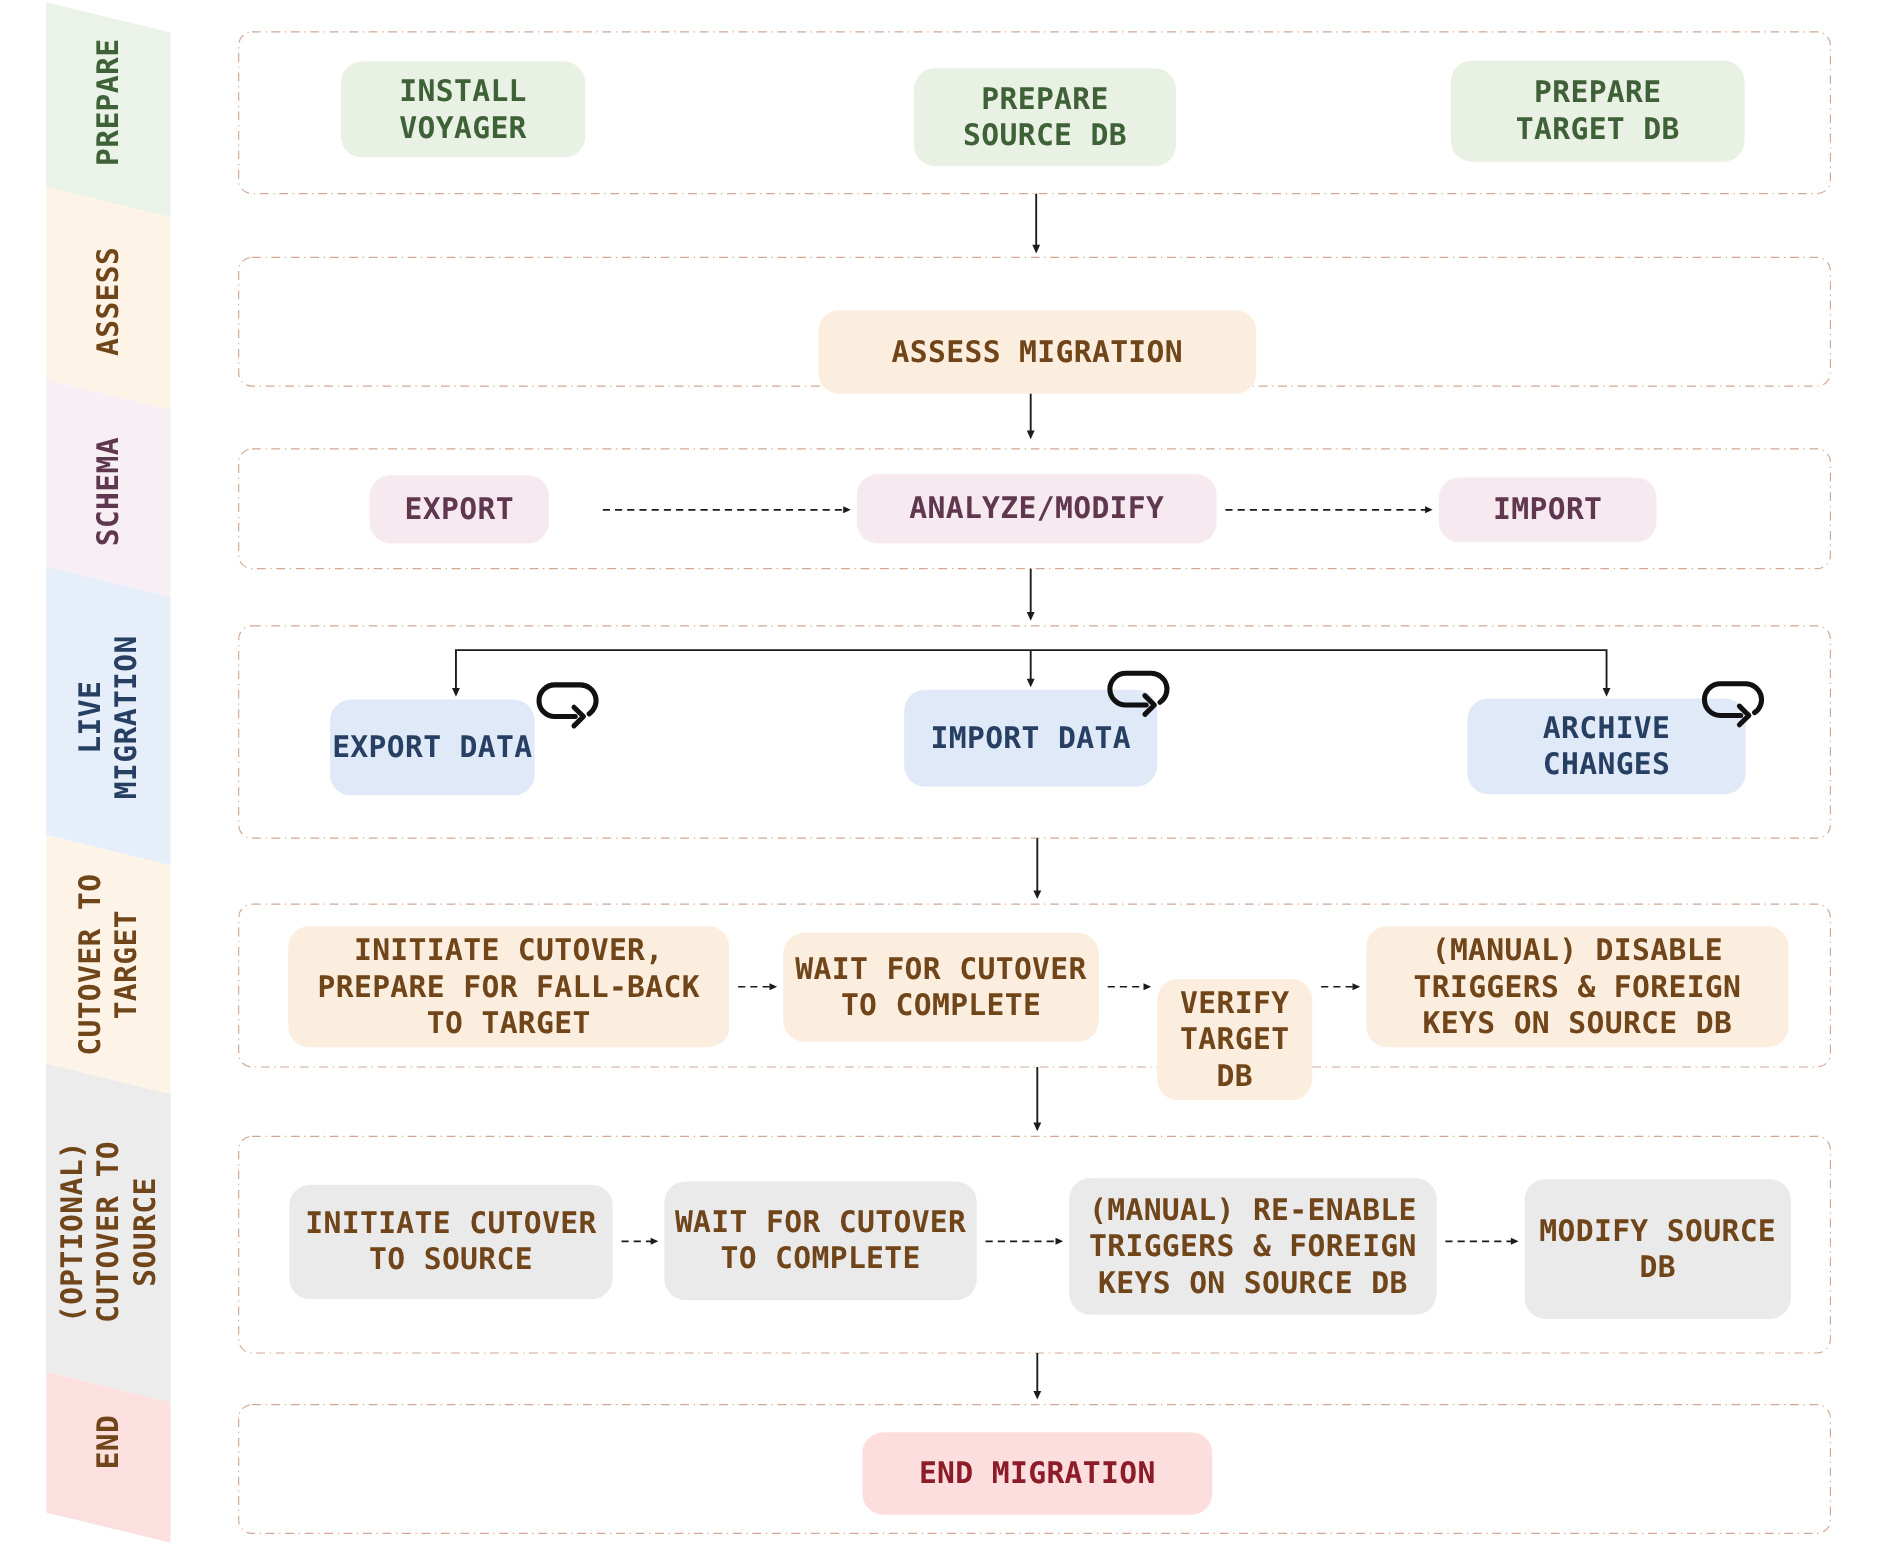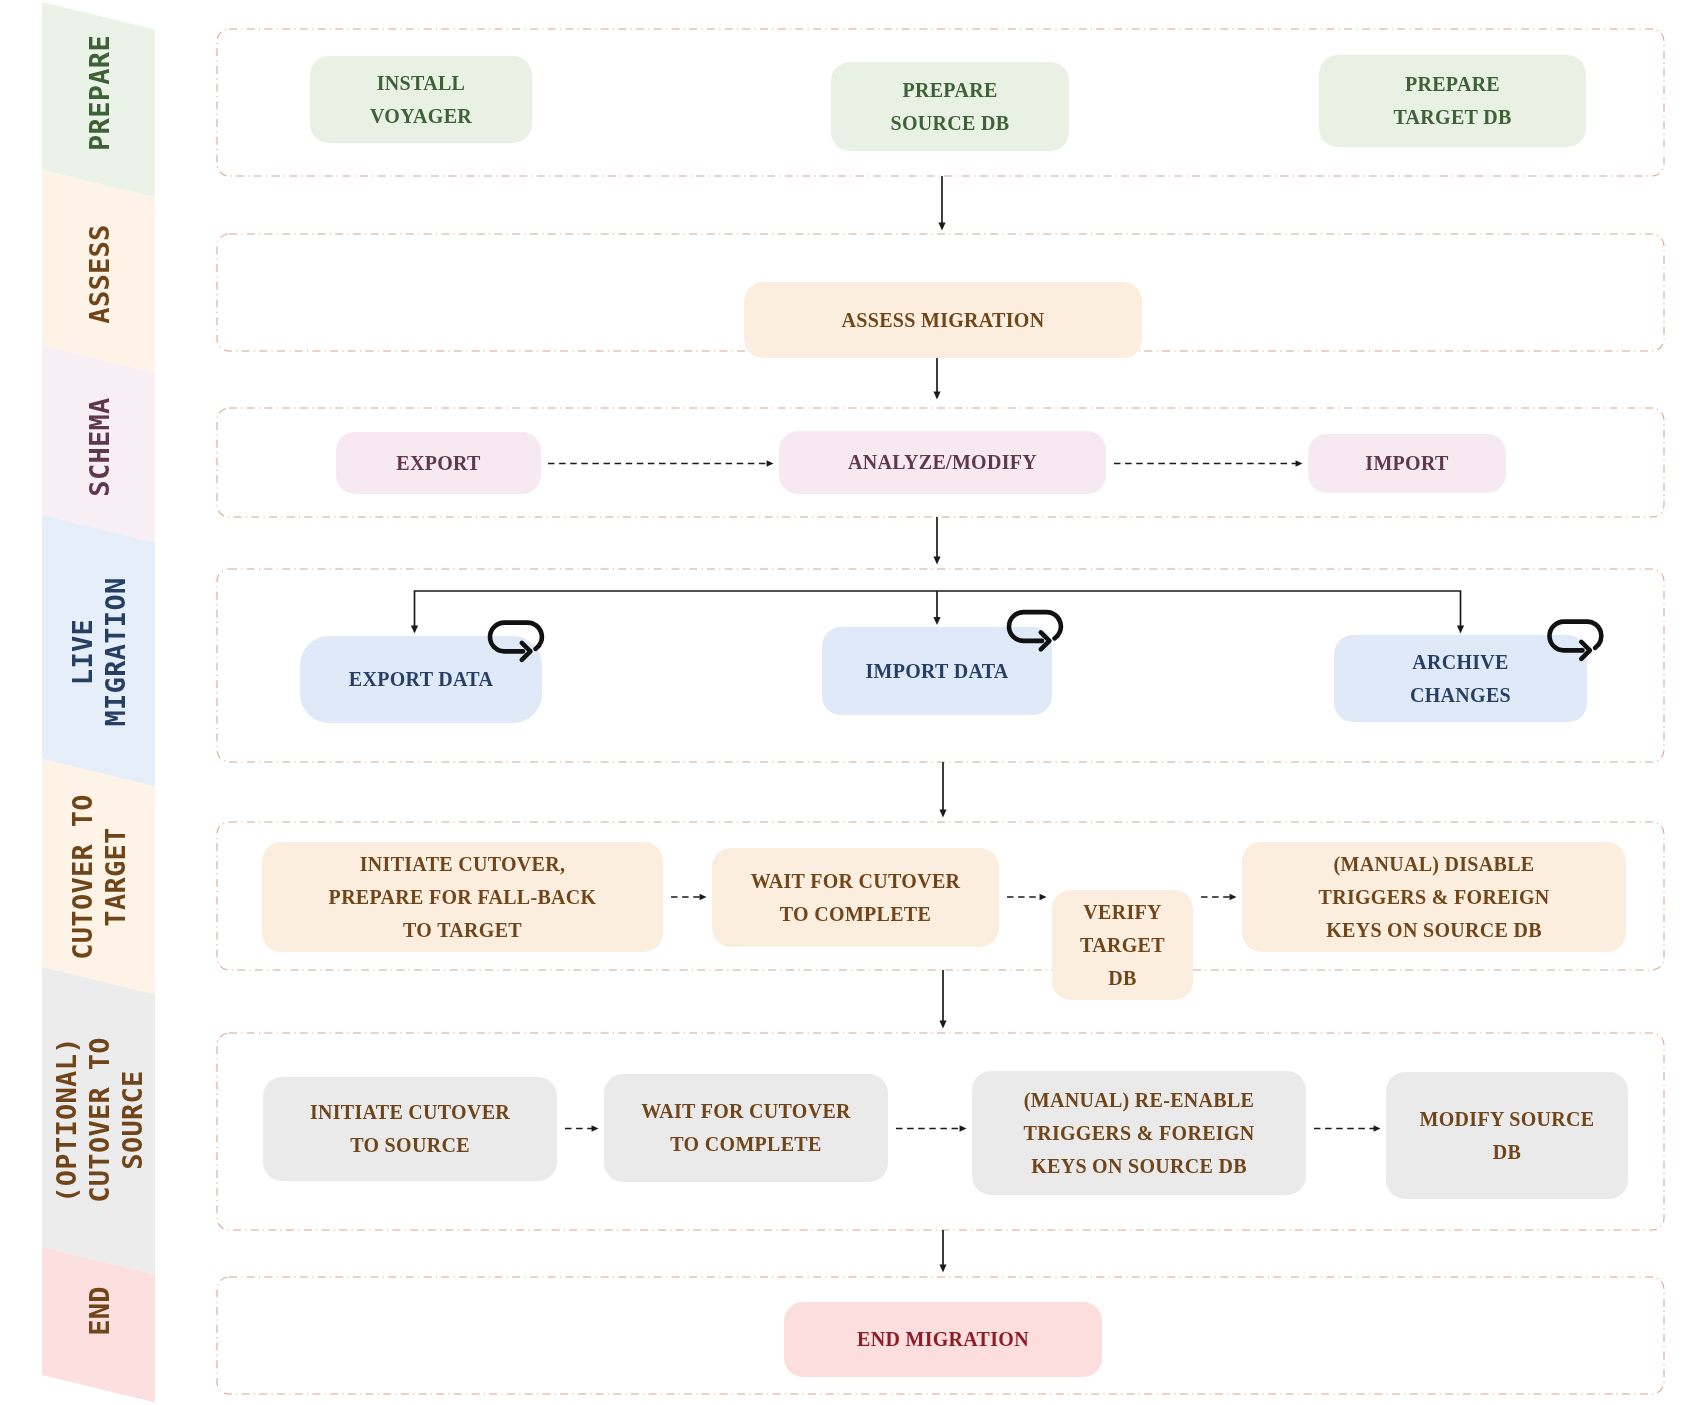--- a/index.html
+++ b/index.html
@@ -49,26 +49,25 @@
   .side-label.plum  { color: var(--plum_text); }
   .side-label.navy  { color: var(--navy_text); }
 
   .node {
     position: absolute;
     display: flex;
     align-items: center;
     justify-content: center;
     text-align: center;
     border-radius: 19px;
-    font-size: 20px;
+    font-size: 27px;
     font-weight: bold;
     line-height: 33px;
     letter-spacing: 0.3px;
     white-space: pre-line;
-    font-family: Liberation Serif, serif;
   }
   .node.green { background: var(--green_fill); color: var(--green_text); }
   .node.cream { background: var(--cream_fill); color: var(--brown_text); }
   .node.pink  { background: var(--pink_fill);  color: var(--plum_text); }
   .node.blue  { background: var(--blue_fill);  color: var(--navy_text); }
   .node.gray  { background: var(--gray_fill);  color: var(--brown_text); }
   .node.red   { background: var(--red_fill);   color: var(--red_text); }
 </style>
 </head>
 <body>
@@ -144,25 +143,25 @@
 
   <div class="node green" style="left:310px; top:56px; width:222px; height:87px;">INSTALL
 VOYAGER</div>
   <div class="node green" style="left:831px; top:62px; width:238px; height:89px;">PREPARE
 SOURCE DB</div>
   <div class="node green" style="left:1319px; top:55px; width:267px; height:92px;">PREPARE
 TARGET DB</div>
 
   <div class="node cream" style="left:744px; top:256px; width:398px; height:76px;margin-top:26px;">ASSESS MIGRATION</div>
 
-  <div class="node pink" style="left:336px; top:432px; width:205px; height:62px;">EXPORT</div>
+  <div class="node pink" style="left:336px; top:432px; width:163px; height:62px;">EXPORT</div>
   <div class="node pink" style="left:779px; top:431px; width:327px; height:63px;">ANALYZE/MODIFY</div>
   <div class="node pink" style="left:1308px; top:434px; width:198px; height:59px;">IMPORT</div>
 
-  <div class="node blue" style="left:300px; top:636px; width:242px; height:87px;border-radius:29px;">EXPORT DATA</div>
+  <div class="node blue" style="left:300px; top:636px; width:186px; height:87px;">EXPORT DATA</div>
   <div class="node blue" style="left:822px; top:627px; width:230px; height:88px;">IMPORT DATA</div>
   <div class="node blue" style="left:1334px; top:635px; width:253px; height:87px;">ARCHIVE
 CHANGES</div>
 
   <div class="node cream" style="left:262px; top:842px; width:401px; height:110px;">INITIATE CUTOVER,
 PREPARE FOR FALL-BACK
 TO TARGET</div>
   <div class="node cream" style="left:712px; top:848px; width:287px; height:99px;">WAIT FOR CUTOVER
 TO COMPLETE</div>
   <div class="node cream" style="left:1052px; top:842px; width:141px; height:110px;margin-top:48px;">VERIFY

